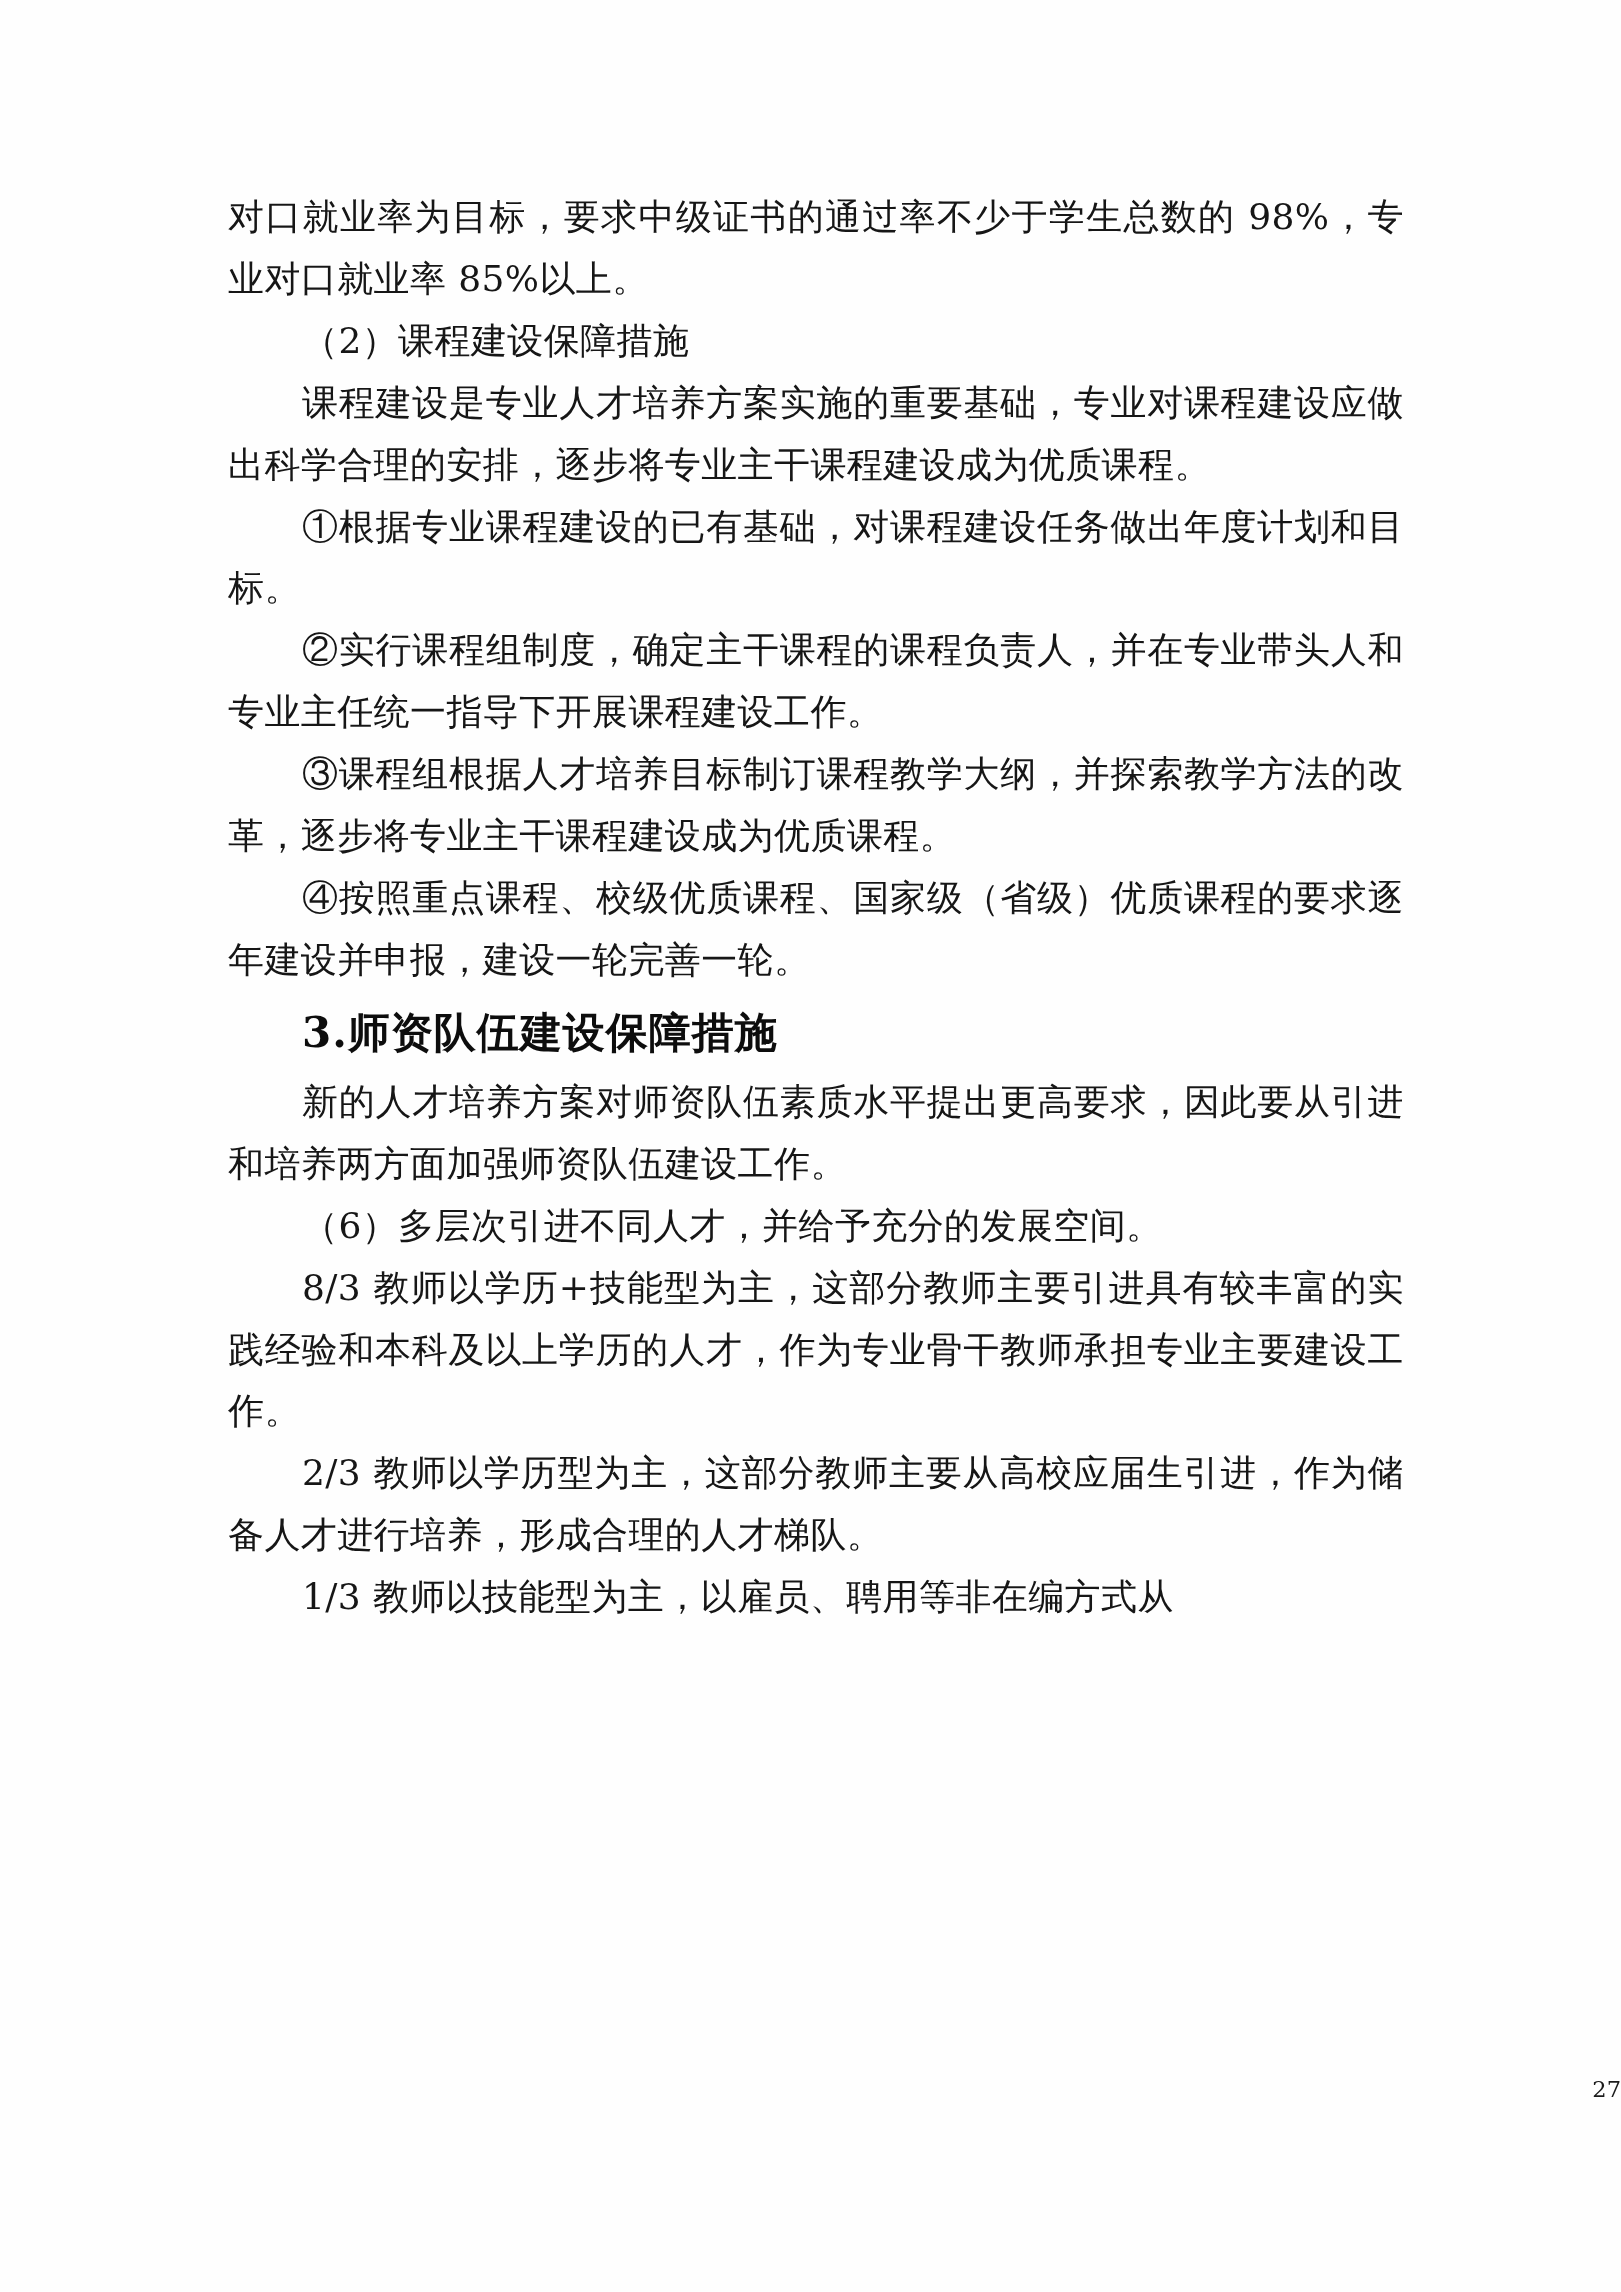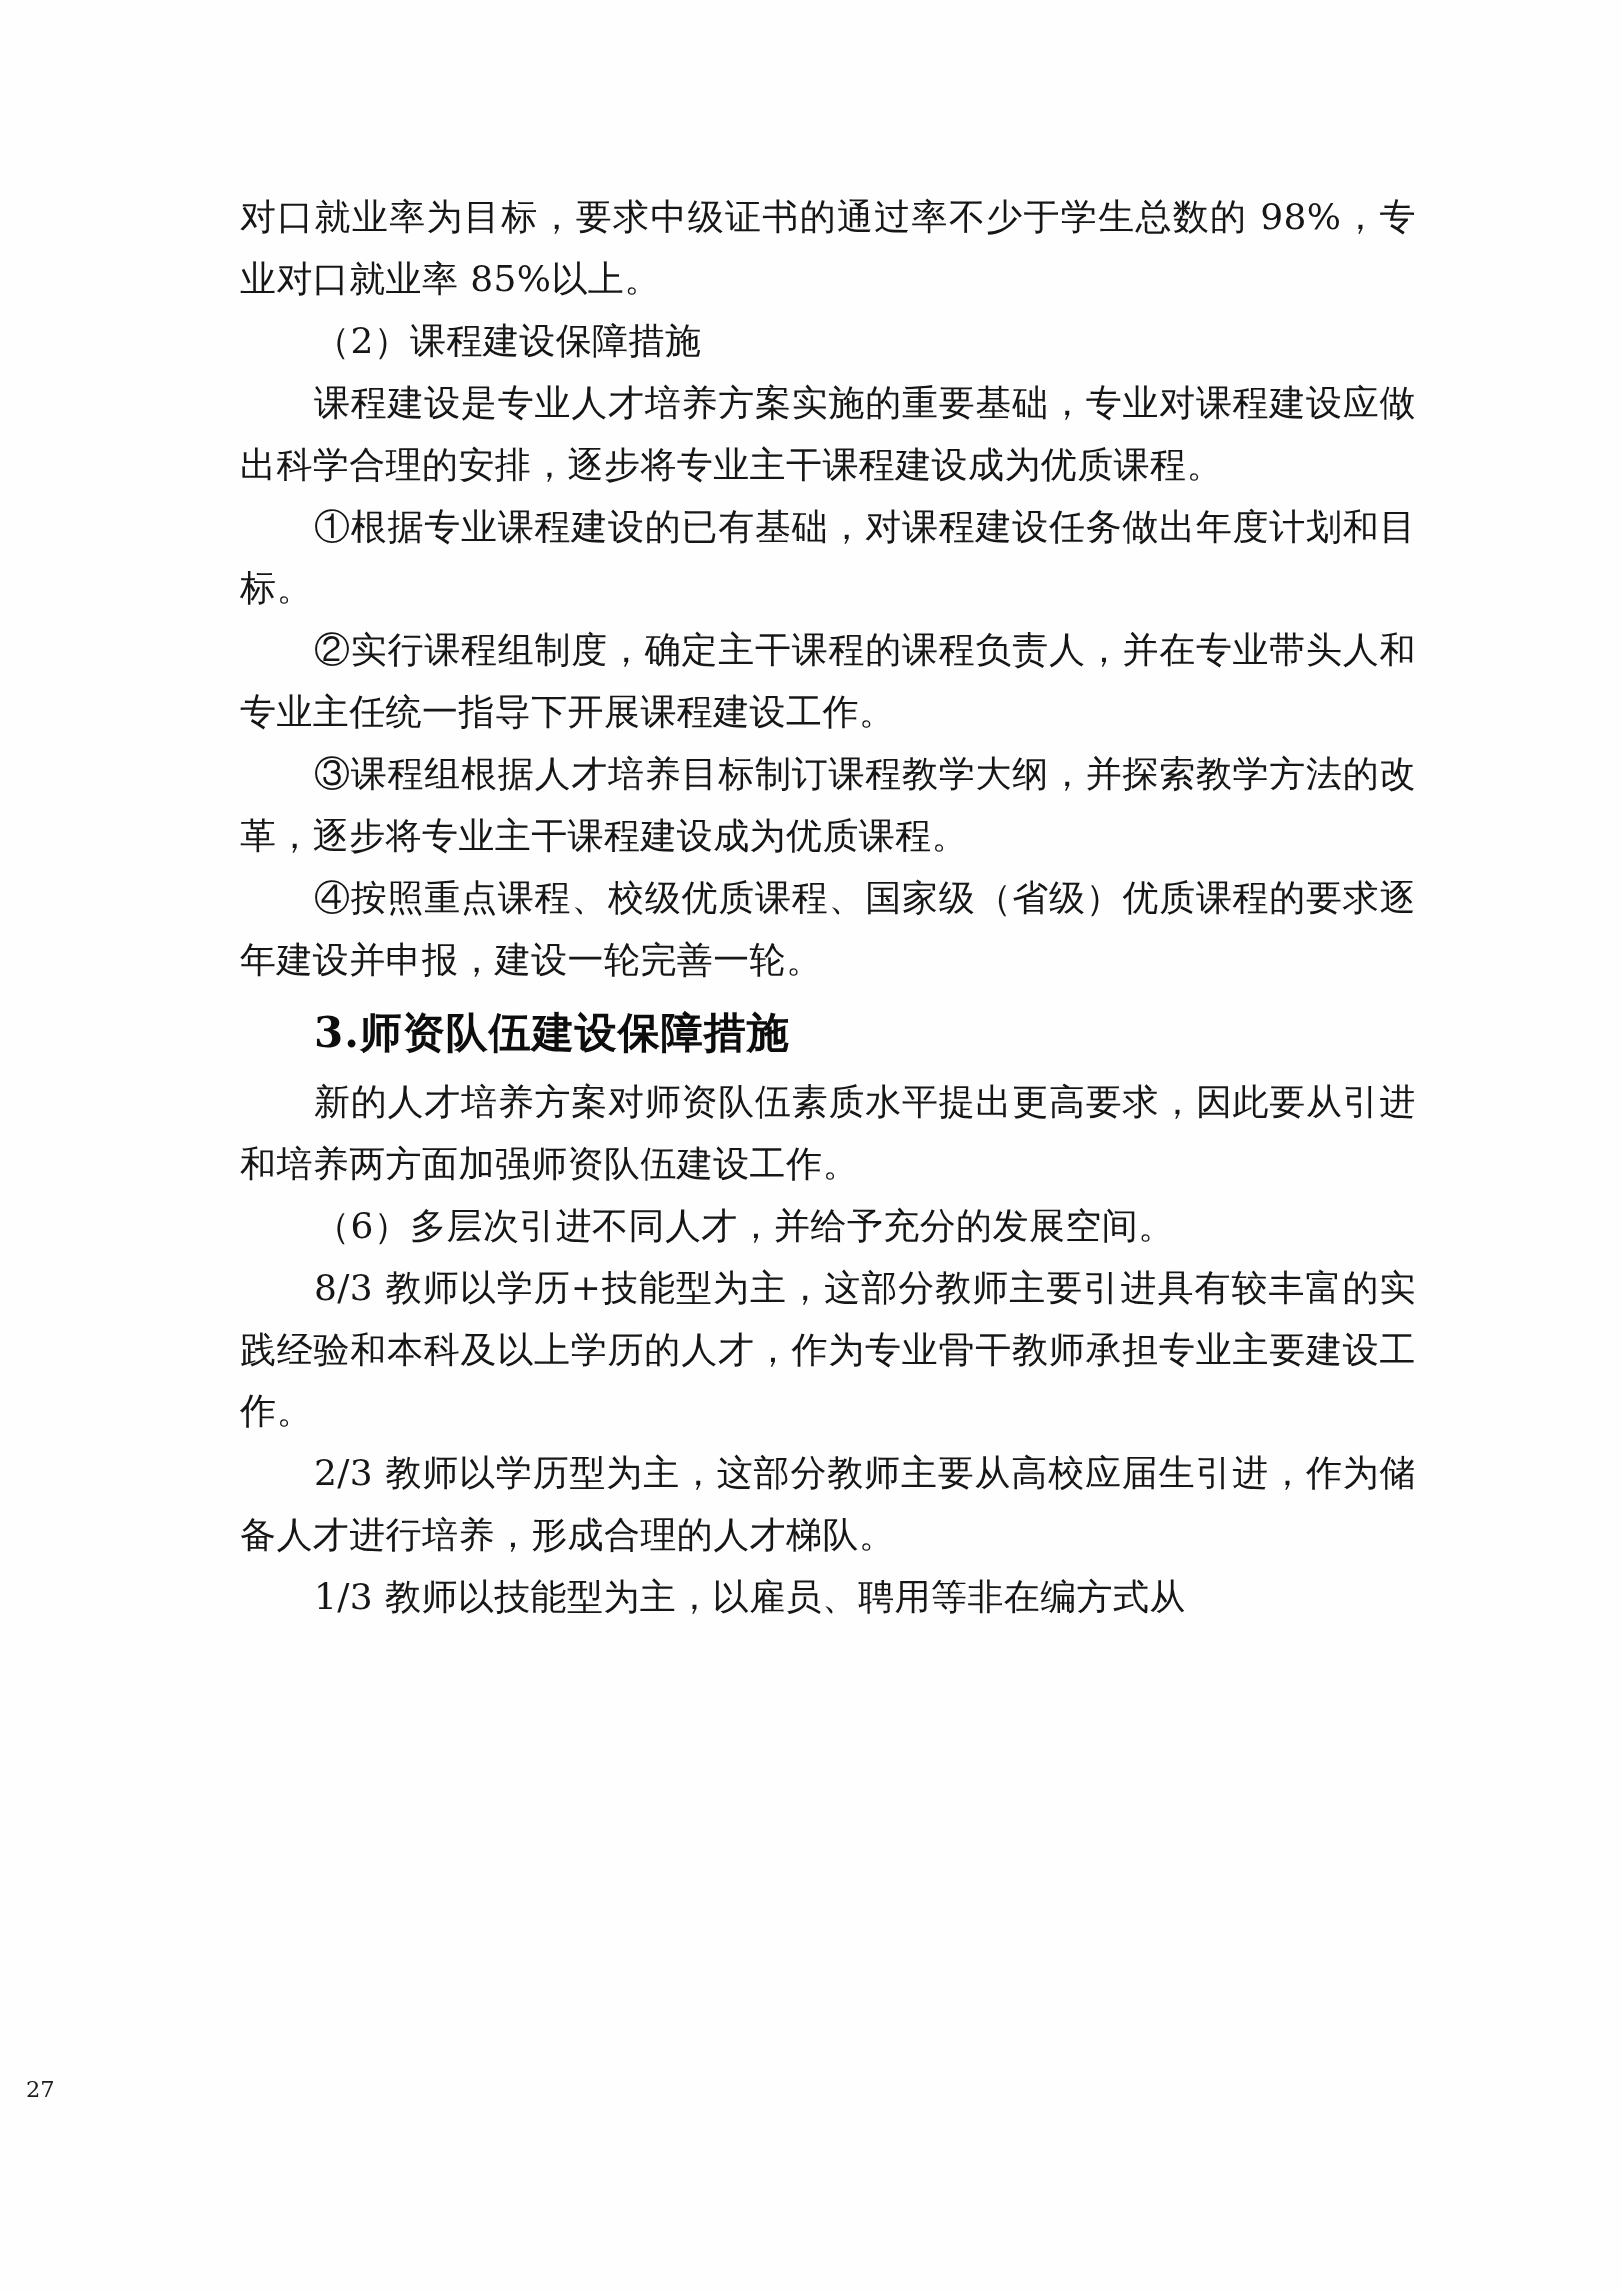--- a/index.html
+++ b/index.html
@@ -11,21 +11,21 @@
     position: relative;
     width: 1621px;
     height: 2293px;
     margin: 0 auto;
     background: #fefefe;
     box-sizing: border-box;
     overflow: hidden;
   }
   .content {
     position: absolute;
-    left: 240px;
+    left: 228px;
     top: 186px;
     width: 1176px;
   }
   .para {
     font-family: "DejaVu Serif", "Liberation Serif", serif;
     font-size: 36px;
     line-height: 1.72;
     color: #161616;
     text-align: justify;
     letter-spacing: 0.4px;
@@ -43,21 +43,21 @@
     color: #0d0d0d;
     text-indent: 74px;
     letter-spacing: 1px;
     margin: 5.9px 0 2px 0;
   }
   .page-number {
     position: absolute;
     left: 0;
     right: 0;
     top: 2076px;
-    text-align: left;
+    text-align: right;
     font-family: "DejaVu Serif", "Liberation Serif", serif;
     font-size: 22.5px;
     color: #1a1a1a;
     padding-left: 26px;
   }
 </style>
 </head>
 <body>
 
 <div class="page">

